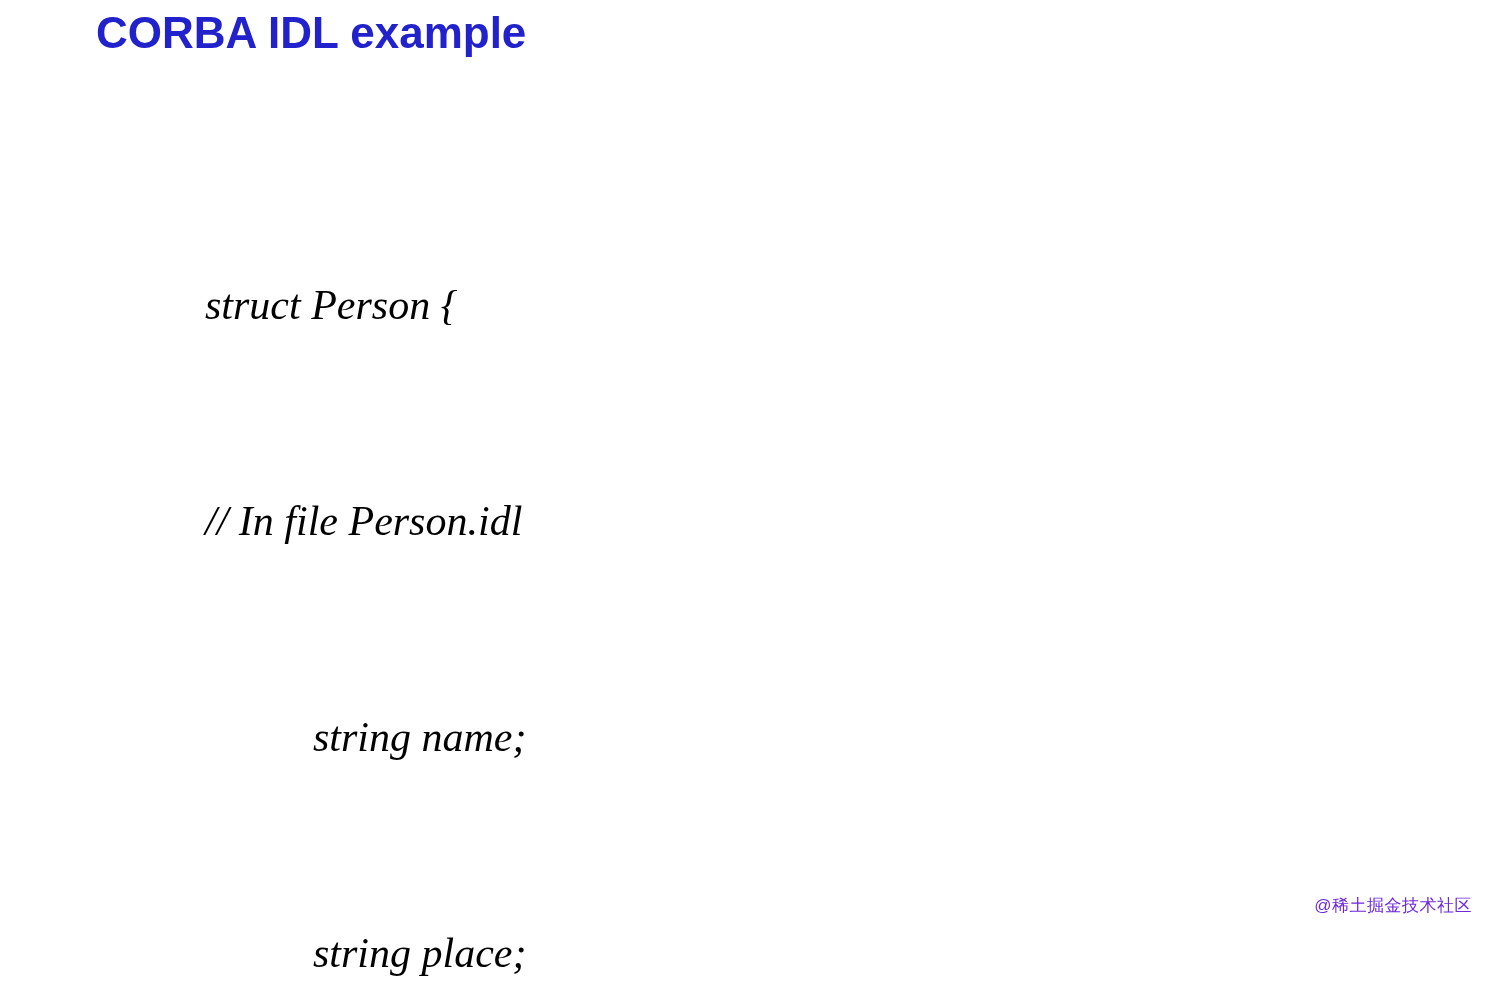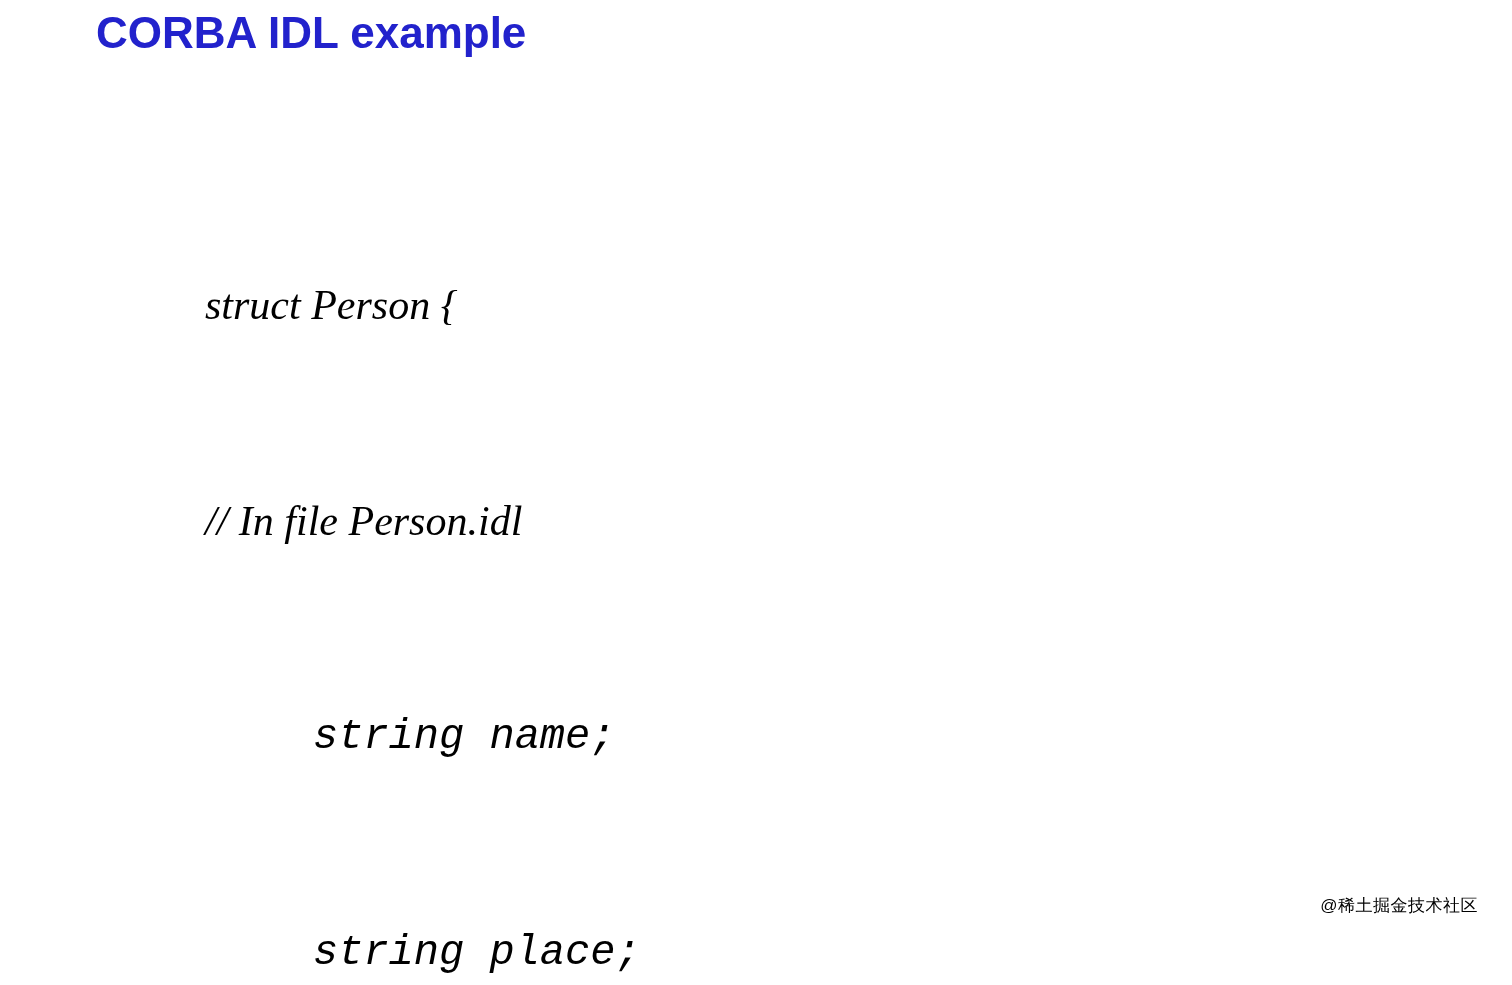--- a/index.html
+++ b/index.html
@@ -41,29 +41,28 @@
     line-height: 72px;
     color: #000000;
     white-space: pre;
   }
   .code-line {
     display: block;
     white-space: pre;
   }
   .indent-1 {
     padding-left: 108px;
-    font-family: Liberation Mono, monospace;
   }
   .watermark {
     position: absolute;
-    right: 34px;
+    right: 40px;
     bottom: 34px;
     font-family: "Liberation Sans", sans-serif;
     font-size: 17px;
-    color: #000000;
+    color: #6d28d9;
     letter-spacing: 0.5px;
     white-space: nowrap;
   }
 </style>
 </head>
 <body>
 
 <div class="slide">
 
   <div class="slide-title">CORBA IDL example</div>

